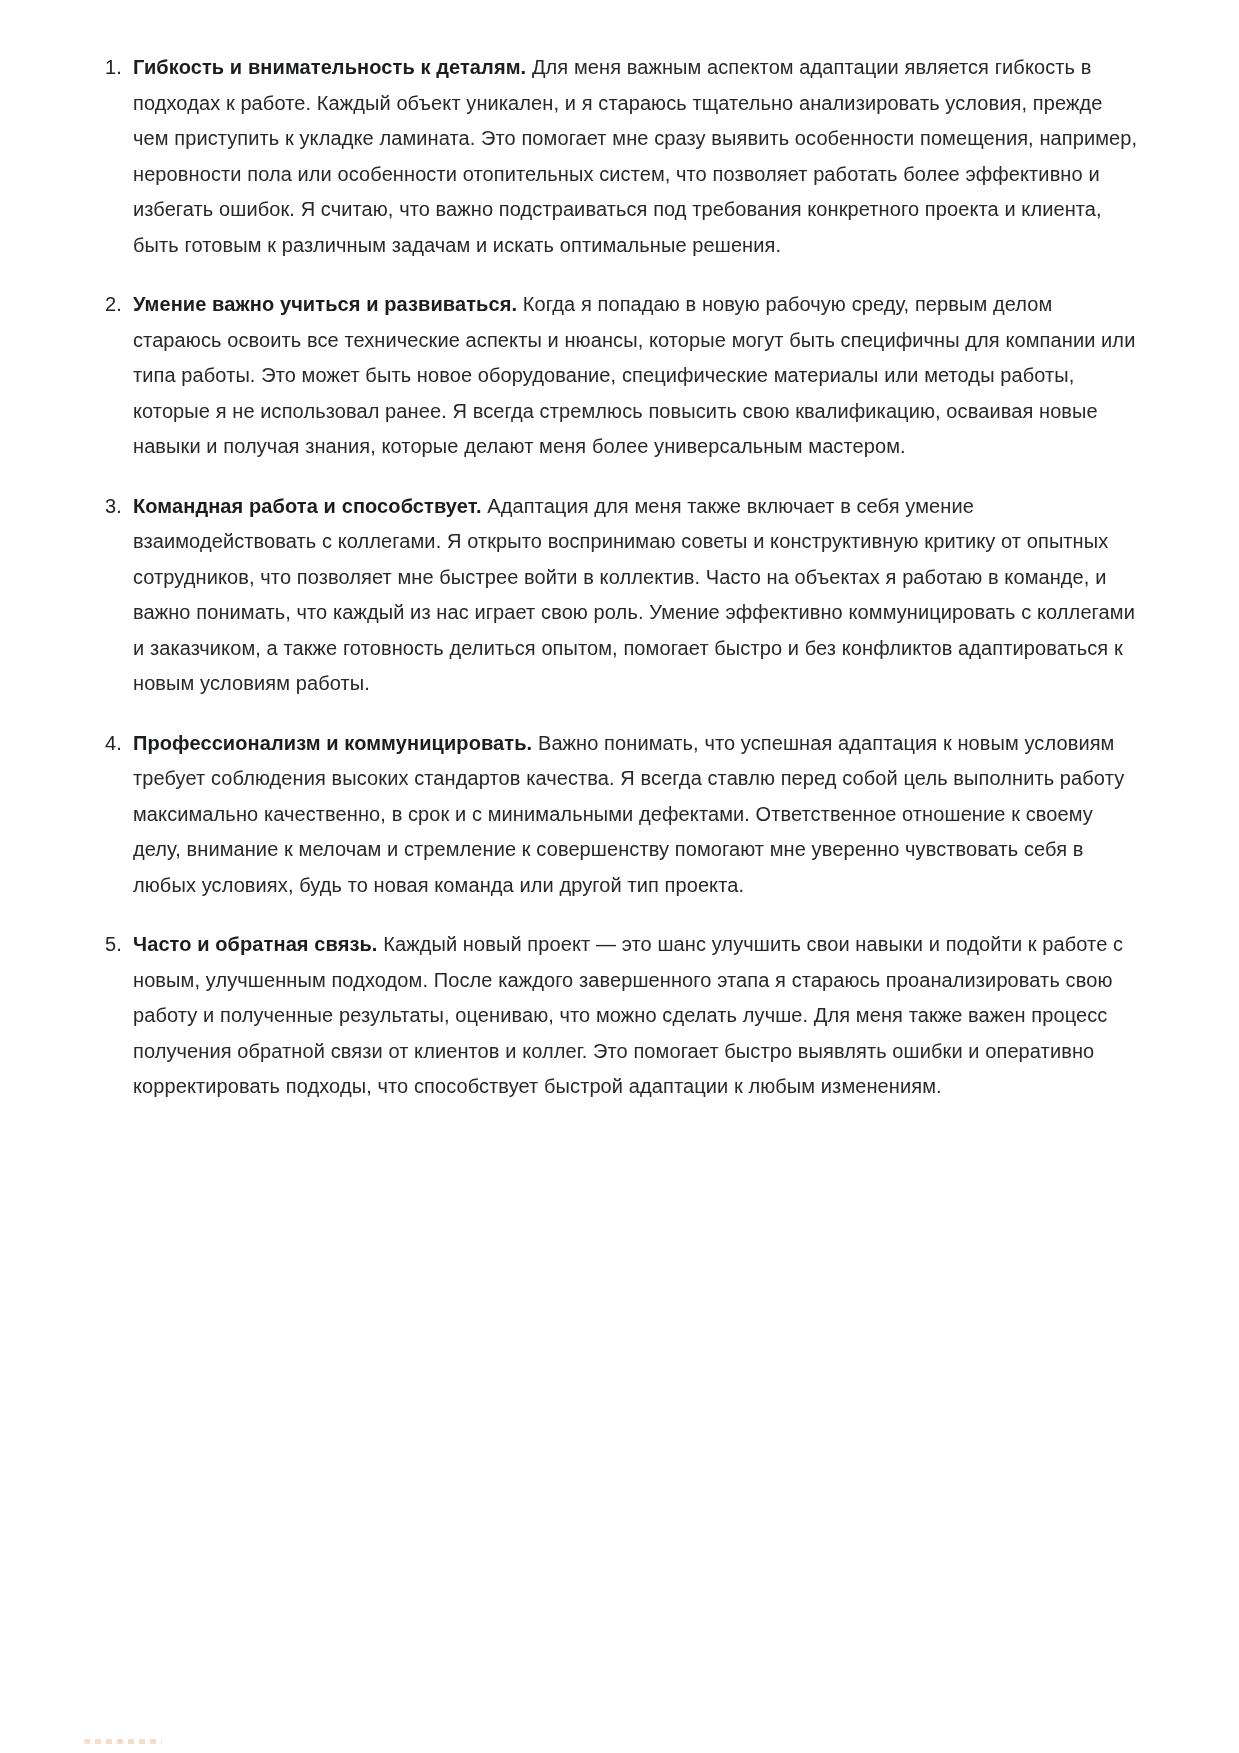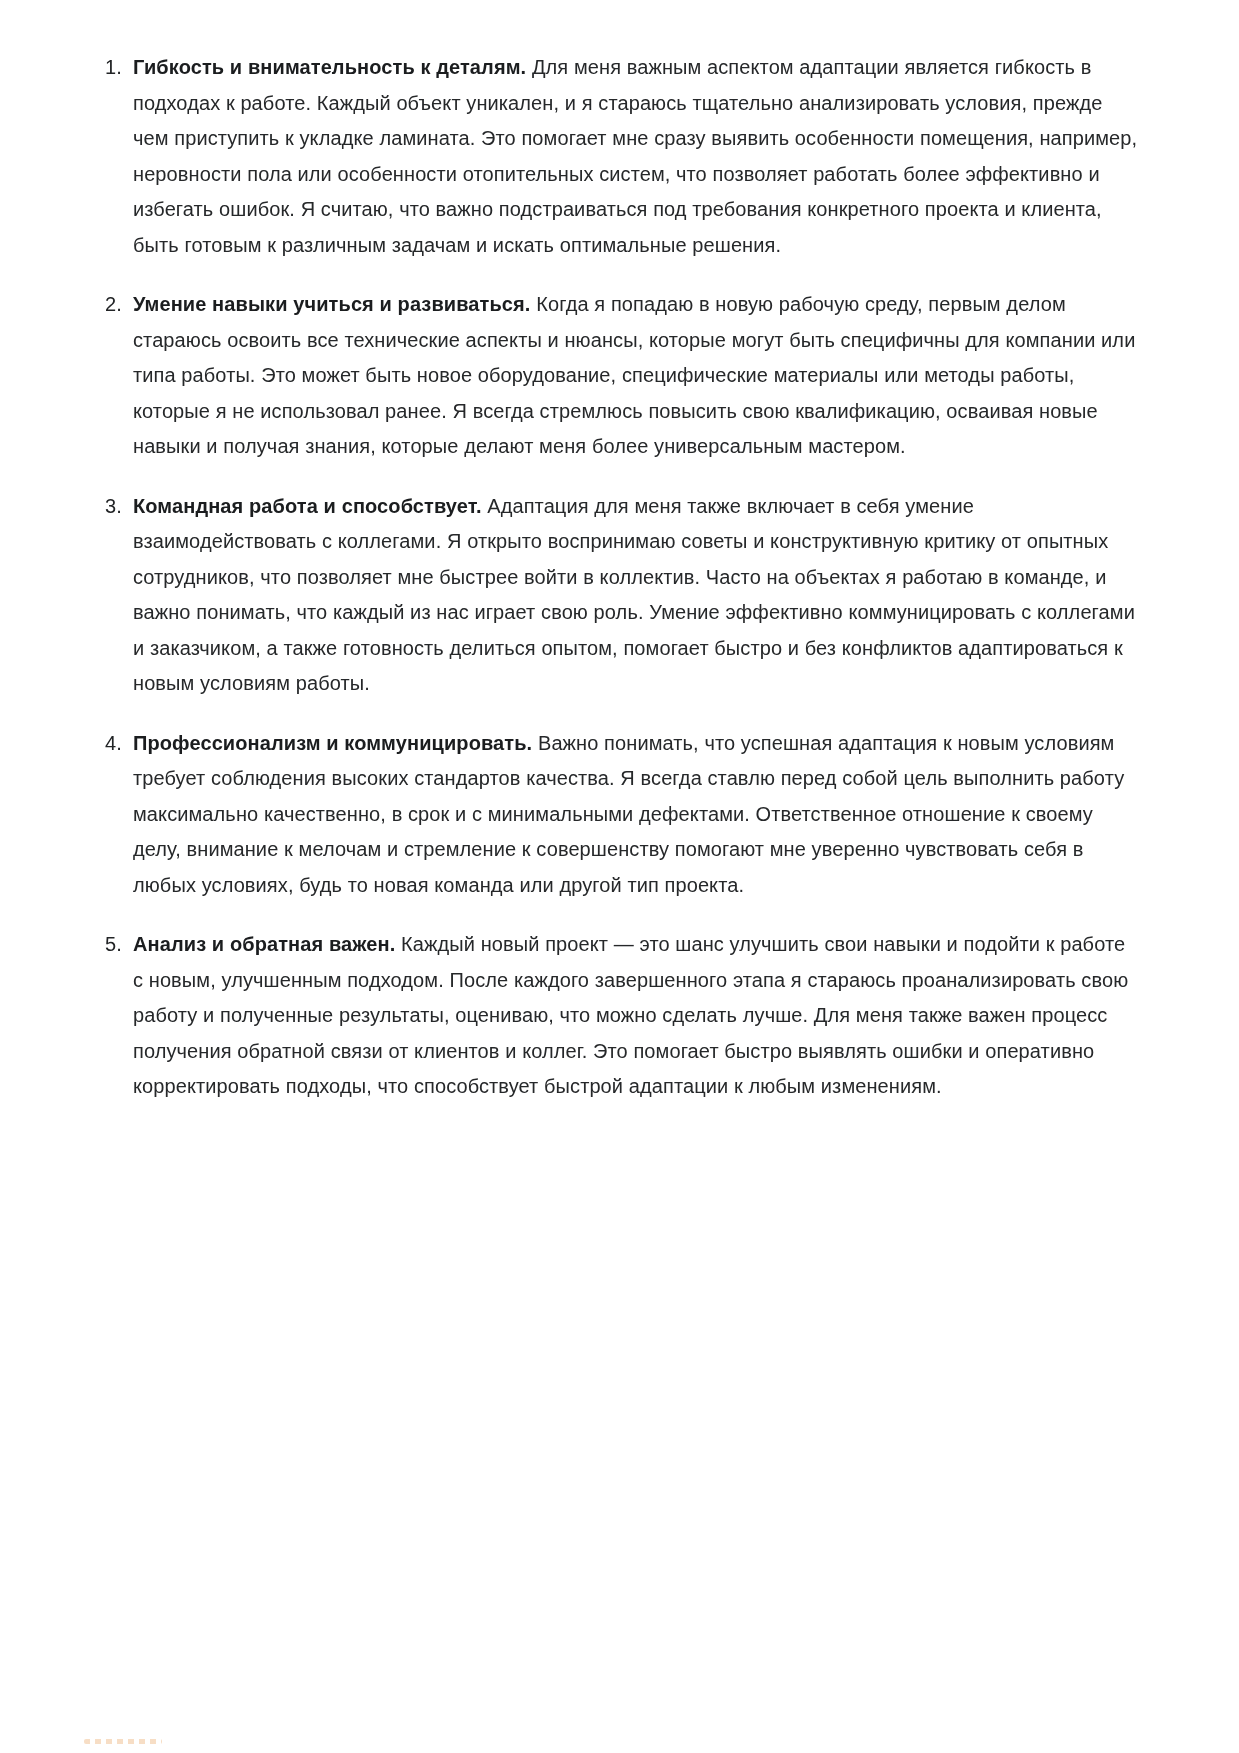--- a/index.html
+++ b/index.html
@@ -72,35 +72,35 @@
 
 <div class="doc">
   <ol class="numbered-list">
 
     <li>
       <span class="item-number">1.</span><span class="item-title">Гибкость и внимательность к деталям.</span>
       <span class="item-body">Для меня важным аспектом адаптации является гибкость в подходах к работе. Каждый объект уникален, и я стараюсь тщательно анализировать условия, прежде чем приступить к укладке ламината. Это помогает мне сразу выявить особенности помещения, например, неровности пола или особенности отопительных систем, что позволяет работать более эффективно и избегать ошибок. Я считаю, что важно подстраиваться под требования конкретного проекта и клиента, быть готовым к различным задачам и искать оптимальные решения.</span>
     </li>
 
     <li>
-      <span class="item-number">2.</span><span class="item-title">Умение навыки учиться и развиваться.</span>
+      <span class="item-number">2.</span><span class="item-title">Умение важно учиться и развиваться.</span>
       <span class="item-body">Когда я попадаю в новую рабочую среду, первым делом стараюсь освоить все технические аспекты и нюансы, которые могут быть специфичны для компании или типа работы. Это может быть новое оборудование, специфические материалы или методы работы, которые я не использовал ранее. Я всегда стремлюсь повысить свою квалификацию, осваивая новые навыки и получая знания, которые делают меня более универсальным мастером.</span>
     </li>
 
     <li>
       <span class="item-number">3.</span><span class="item-title">Командная работа и способствует.</span>
       <span class="item-body">Адаптация для меня также включает в себя умение взаимодействовать с коллегами. Я открыто воспринимаю советы и конструктивную критику от опытных сотрудников, что позволяет мне быстрее войти в коллектив. Часто на объектах я работаю в команде, и важно понимать, что каждый из нас играет свою роль. Умение эффективно коммуницировать с коллегами и заказчиком, а также готовность делиться опытом, помогает быстро и без конфликтов адаптироваться к новым условиям работы.</span>
     </li>
 
     <li>
       <span class="item-number">4.</span><span class="item-title">Профессионализм и коммуницировать.</span>
       <span class="item-body">Важно понимать, что успешная адаптация к новым условиям требует соблюдения высоких стандартов качества. Я всегда ставлю перед собой цель выполнить работу максимально качественно, в срок и с минимальными дефектами. Ответственное отношение к своему делу, внимание к мелочам и стремление к совершенству помогают мне уверенно чувствовать себя в любых условиях, будь то новая команда или другой тип проекта.</span>
     </li>
 
     <li>
-      <span class="item-number">5.</span><span class="item-title">Анализ и обратная важен.</span>
+      <span class="item-number">5.</span><span class="item-title">Часто и обратная связь.</span>
       <span class="item-body">Каждый новый проект — это шанс улучшить свои навыки и подойти к работе с новым, улучшенным подходом. После каждого завершенного этапа я стараюсь проанализировать свою работу и полученные результаты, оцениваю, что можно сделать лучше. Для меня также важен процесс получения обратной связи от клиентов и коллег. Это помогает быстро выявлять ошибки и оперативно корректировать подходы, что способствует быстрой адаптации к любым изменениям.</span>
     </li>
 
   </ol>
 </div>
 
 <div class="watermark"></div>
 
 </body></html>

